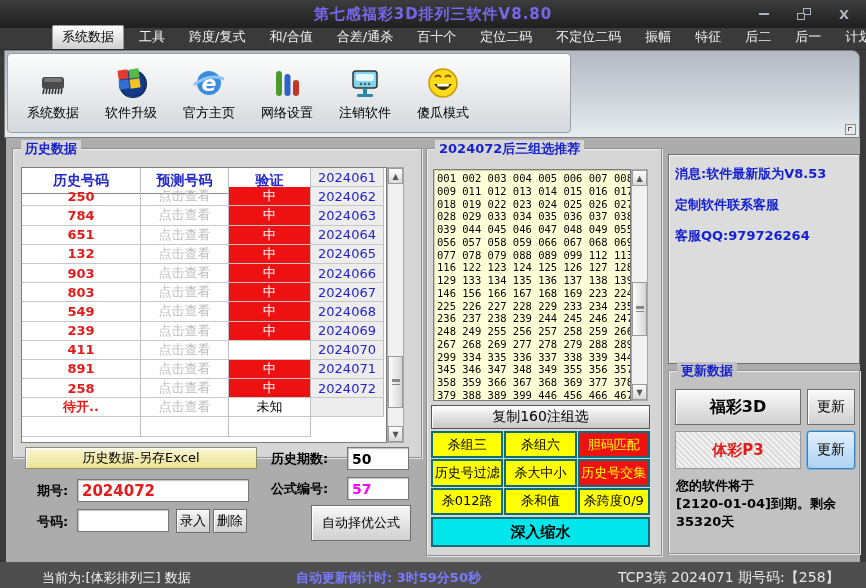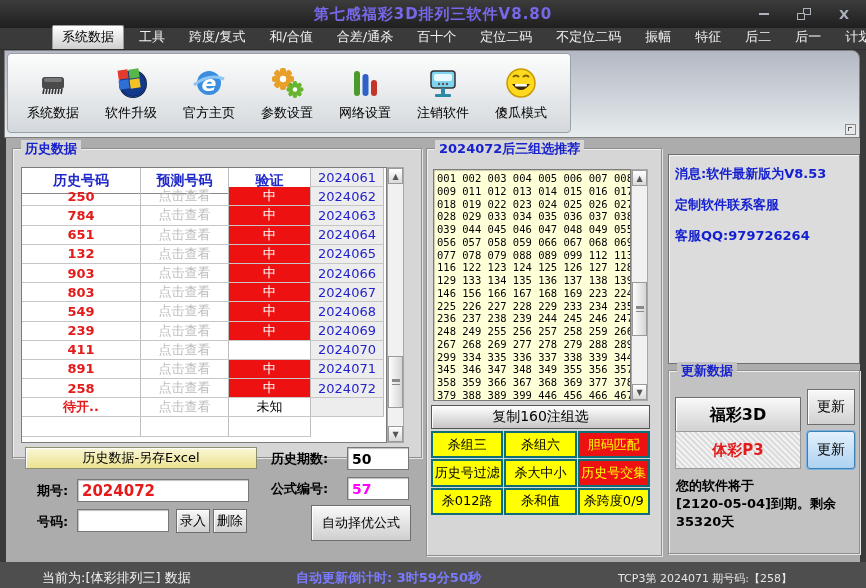--- a/index.html
+++ b/index.html
@@ -110,38 +110,38 @@
   .filter-grid{position:absolute;left:4px;top:282px;width:219px;height:84px;
     display:grid;grid-template-columns:1fr 1fr 1fr;grid-template-rows:1fr 1fr 1fr;gap:1px;}
   .fbtn{display:flex;align-items:center;justify-content:center;font-size:13px;
     border:2px solid #0d6e7a;background:#ffff00;color:#000;white-space:nowrap;overflow:hidden;}
   .fbtn.red{background:#ee1111;color:#ffff00;}
   .btn-shrink{position:absolute;left:4px;top:368px;width:219px;height:30px;
     background:#00e6ea;border:2px solid #0d6e7a;font-size:15px;font-weight:bold;
     display:flex;align-items:center;justify-content:center;}
 
   
-  .btn-fucai{position:absolute;left:6px;top:18px;width:126px;height:36px;font-size:16px;font-weight:bold;margin-top:8px;}
+  .btn-fucai{position:absolute;left:6px;top:18px;width:126px;height:36px;font-size:16px;font-weight:bold;}
   .btn-upd1{position:absolute;left:138px;top:18px;width:48px;height:36px;font-size:14px;}
   .btn-ticai{position:absolute;left:6px;top:60px;width:126px;height:38px;
     background:repeating-linear-gradient(45deg,#f2f2f2 0 2px,#dcdcdc 2px 4px);
     border:1px solid #9a9a9a;display:flex;align-items:center;justify-content:center;
     color:#e31b1b;font-size:15px;font-weight:bold;}
   .btn-upd2{position:absolute;left:138px;top:60px;width:48px;height:38px;font-size:14px;
     background:linear-gradient(#e2f0fc,#aed2f2);border:1px solid #3c7fb1;border-radius:3px;
     box-shadow:0 0 0 1px #7ab0e0;display:flex;align-items:center;justify-content:center;}
   .license{position:absolute;left:7px;top:106px;width:180px;color:#000;font-size:13px;
     font-weight:bold;line-height:18px;white-space:pre-line;}
 
   
   .statusbar{position:absolute;left:0;top:562px;width:866px;height:32px;background:#4e4e4e;
     display:flex;align-items:center;}
   .st-left{position:absolute;left:42px;color:#f2f2f2;font-size:13px;white-space:nowrap;}
   .st-mid{position:absolute;left:296px;color:#7b7bff;font-size:13px;font-weight:bold;white-space:nowrap;}
-  .st-right{position:absolute;left:618px;color:#e6e6e6;font-size:11px;white-space:nowrap;}
+  .st-right{position:absolute;left:618px;color:#e6e6e6;font-size:14px;white-space:nowrap;}
 </style>
 </head>
 <body>
 
 <div class="window">
 
   <div class="titlebar">
     <div class="title-text">第七感福彩3D排列三软件V8.80</div>
     <div class="win-controls">
       <span class="wc min">
@@ -206,43 +206,20 @@
         </div>
         <div class="tool-item">
           <div class="tool-icon">
             <svg width="36" height="36" viewBox="0 0 36 36">
               <circle cx="18" cy="18" r="12" fill="#3b8ede"></circle>
               <text x="18" y="26" font-size="22" font-weight="bold" fill="#fff" text-anchor="middle" font-family="DejaVu Serif,serif" font-style="italic">e</text>
               <path d="M3 20 Q18 8 33 14" stroke="#8ec6f5" stroke-width="3" fill="none"></path>
             </svg>
           </div>
           <span class="tool-label">官方主页</span>
-        </div>
-        <div class="tool-item">
-          <div class="tool-icon">
-            <svg width="36" height="36" viewBox="0 0 36 36">
-              <g fill="#e8a02a">
-                <rect x="11" y="3" width="6" height="22" rx="2" transform="rotate(0 14 14)"></rect>
-                <rect x="11" y="3" width="6" height="22" rx="2" transform="rotate(45 14 14)"></rect>
-                <rect x="11" y="3" width="6" height="22" rx="2" transform="rotate(90 14 14)"></rect>
-                <rect x="11" y="3" width="6" height="22" rx="2" transform="rotate(135 14 14)"></rect>
-                <circle cx="14" cy="14" r="7" fill="#e8a02a"></circle>
-                <circle cx="14" cy="14" r="3.2" fill="#fff"></circle>
-              </g>
-              <g fill="#67b52f">
-                <rect x="23.8" y="16" width="4.4" height="17" rx="2" transform="rotate(0 26 24.5)"></rect>
-                <rect x="23.8" y="16" width="4.4" height="17" rx="2" transform="rotate(45 26 24.5)"></rect>
-                <rect x="23.8" y="16" width="4.4" height="17" rx="2" transform="rotate(90 26 24.5)"></rect>
-                <rect x="23.8" y="16" width="4.4" height="17" rx="2" transform="rotate(135 26 24.5)"></rect>
-                <circle cx="26" cy="24.5" r="5.2" fill="#67b52f"></circle>
-                <circle cx="26" cy="24.5" r="2.3" fill="#fff"></circle>
-              </g>
-            </svg>
-          </div>
-          <span class="tool-label">参数设置</span>
         </div>
         <div class="tool-item">
           <div class="tool-icon">
             <svg width="36" height="36" viewBox="0 0 36 36">
               <rect x="7" y="6" width="6" height="25" rx="3" fill="#4a9a2e"></rect>
               <rect x="15.5" y="9" width="6" height="22" rx="3" fill="#2e62c8"></rect>
               <rect x="24" y="15" width="6" height="16" rx="3" fill="#c43428"></rect>
             </svg>
           </div>
           <span class="tool-label">网络设置</span>
@@ -404,36 +381,37 @@
           <div class="fbtn">杀组三</div>
           <div class="fbtn">杀组六</div>
           <div class="fbtn red">胆码匹配</div>
           <div class="fbtn">历史号过滤</div>
           <div class="fbtn">杀大中小</div>
           <div class="fbtn red">历史号交集</div>
           <div class="fbtn">杀012路</div>
           <div class="fbtn">杀和值</div>
           <div class="fbtn">杀跨度0/9</div>
         </div>
+      <div class="btn-shrink">深入缩水</div>
     </div>
 
     <div class="msg-box">
         <div class="msg-line">消息:软件最新版为V8.53</div>
         <div class="msg-line">定制软件联系客服</div>
         <div class="msg-line">客服QQ:979726264</div>
       </div>
 
     <div class="groupbox gb-update">
       <div class="legend">更新数据</div>
       <div class="btn btn-fucai">福彩3D</div>
       <div class="btn btn-upd1">更新</div>
       <div class="btn-ticai">体彩P3</div>
       <div class="btn-upd2">更新</div>
       <div class="license">您的软件将于
-[2120-05-04]到期。剩余
+[2120-01-04]到期。剩余
 35320天</div>
     </div>
 
   </div>
 
   <div class="statusbar">
     <div class="st-left">当前为:[体彩排列三] 数据</div>
     <div class="st-mid">自动更新倒计时:  3时59分50秒</div>
     <div class="st-right">TCP3第 2024071 期号码:【258】</div>
   </div>

